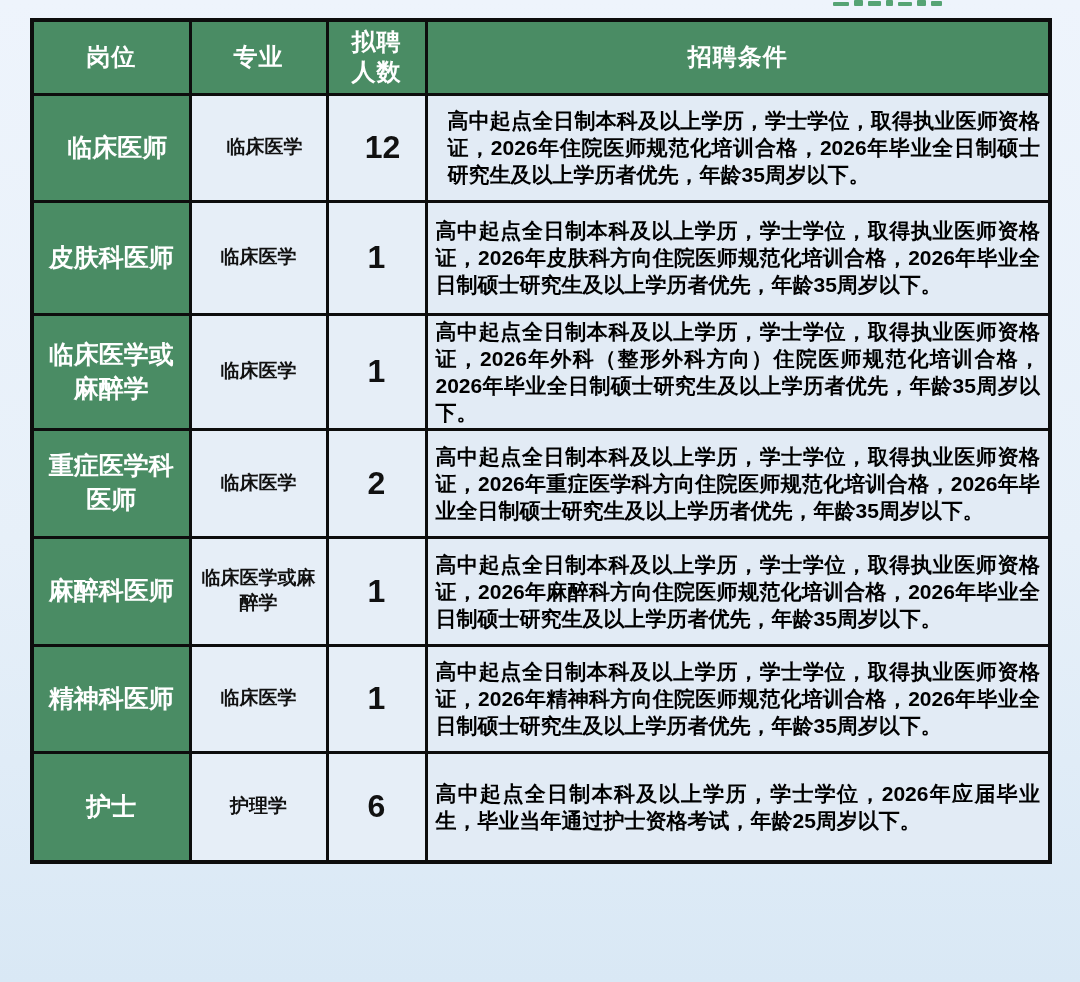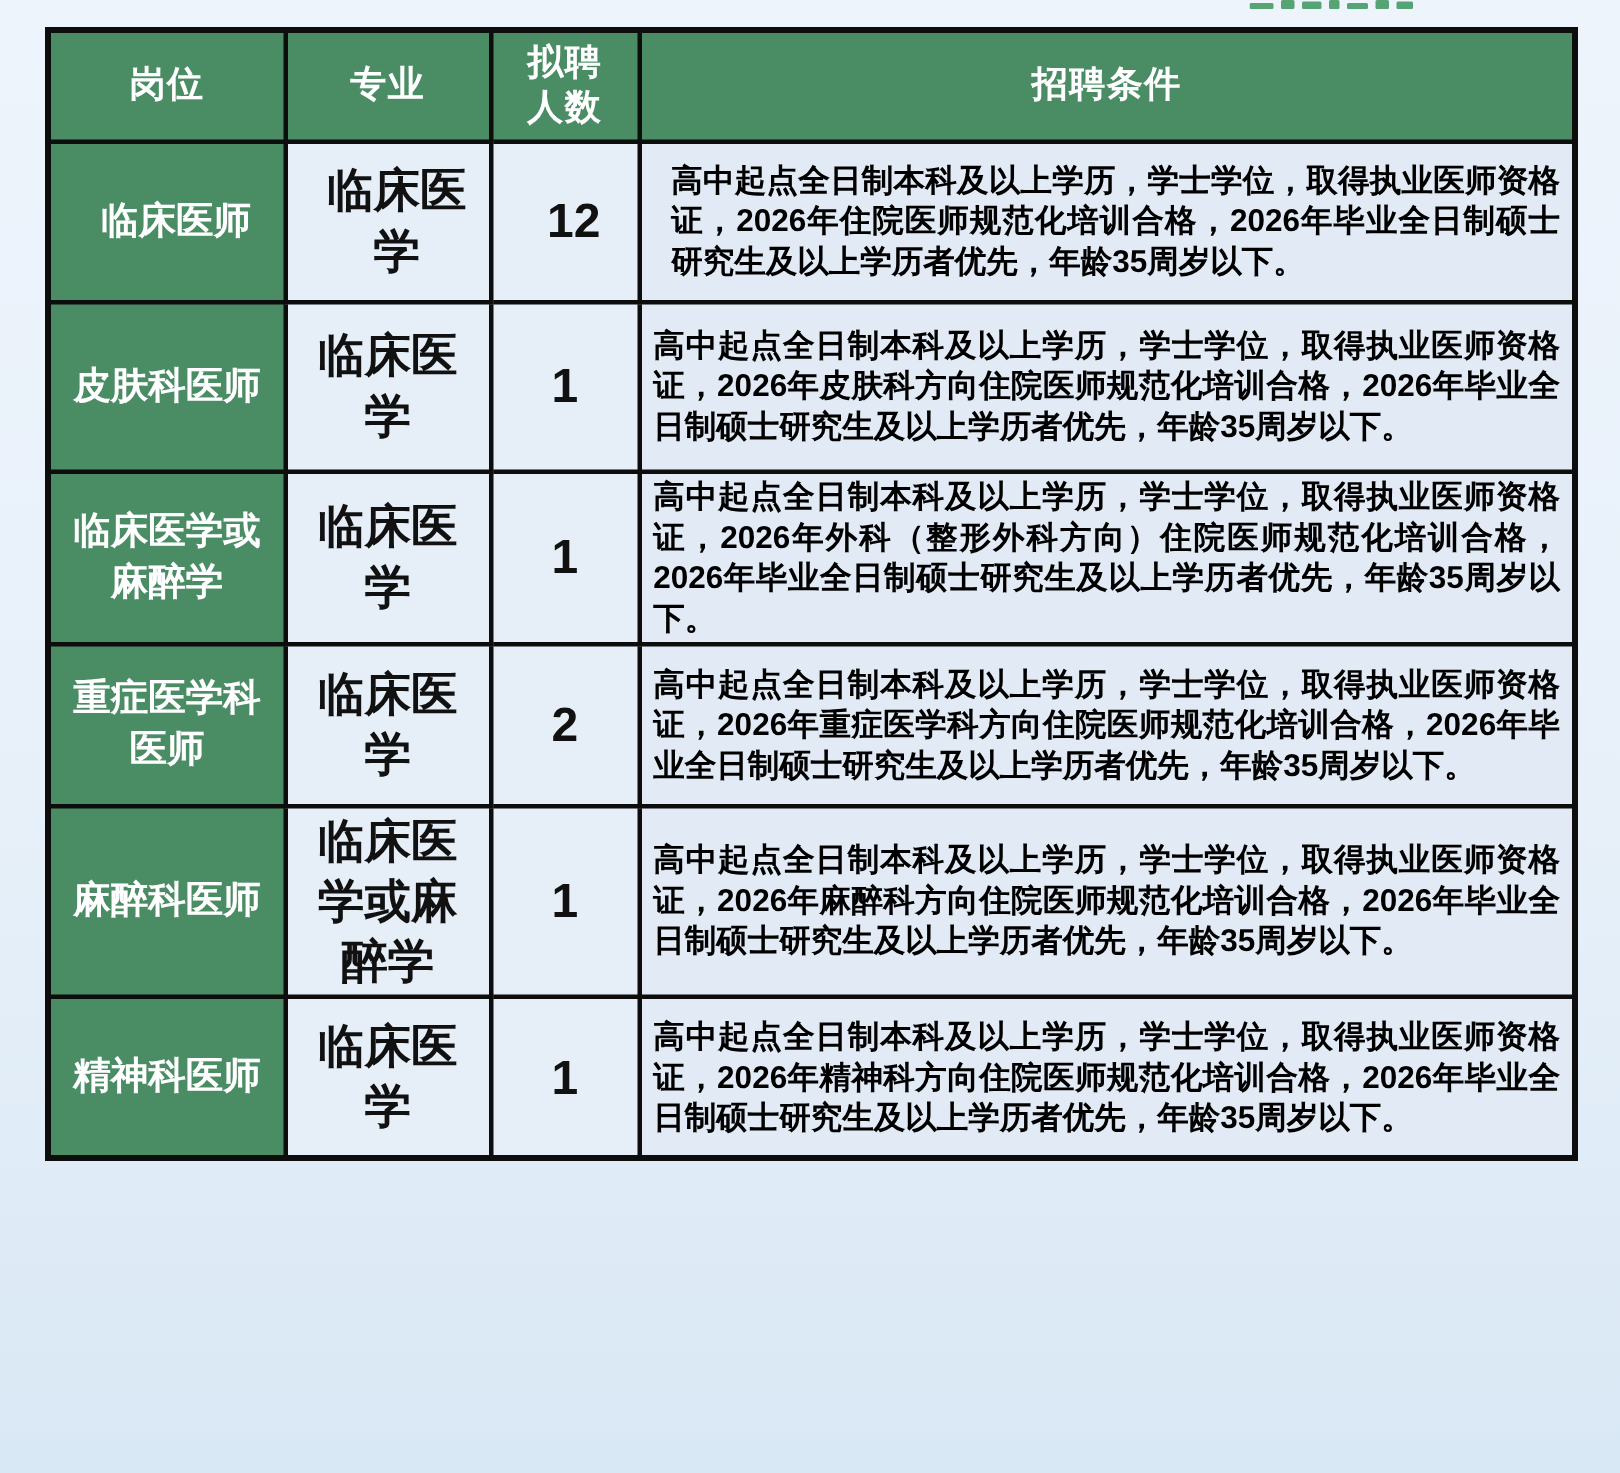--- a/index.html
+++ b/index.html
@@ -76,21 +76,21 @@
     color: #ffffff;
     font-size: 25px;
     font-weight: bold;
     text-align: center;
     line-height: 1.35;
     padding: 2px 6px;
   }
   td.major {
     background: #e6eef7;
     color: #111111;
-    font-size: 31px;
+    font-size: 19px;
     font-weight: bold;
     text-align: center;
     line-height: 1.3;
     padding: 2px 6px;
   }
   td.count {
     background: #e6eef7;
     color: #111111;
     font-size: 32px;
     font-weight: bold;
@@ -174,14 +174,20 @@
       <td class="major">临床医学或麻醉学</td>
       <td class="count">1</td>
       <td class="cond">高中起点全日制本科及以上学历，学士学位，取得执业医师资格证，2026年麻醉科方向住院医师规范化培训合格，2026年毕业全日制硕士研究生及以上学历者优先，年龄35周岁以下。</td>
     </tr>
     <tr class="r7">
       <td class="pos">精神科医师</td>
       <td class="major">临床医学</td>
       <td class="count">1</td>
       <td class="cond">高中起点全日制本科及以上学历，学士学位，取得执业医师资格证，2026年精神科方向住院医师规范化培训合格，2026年毕业全日制硕士研究生及以上学历者优先，年龄35周岁以下。</td>
     </tr>
+    <tr class="r8">
+      <td class="pos">护士</td>
+      <td class="major">护理学</td>
+      <td class="count">6</td>
+      <td class="cond">高中起点全日制本科及以上学历，学士学位，2026年应届毕业生，毕业当年通过护士资格考试，年龄25周岁以下。</td>
+    </tr>
   </tbody>
 </table>
 
 </body></html>

